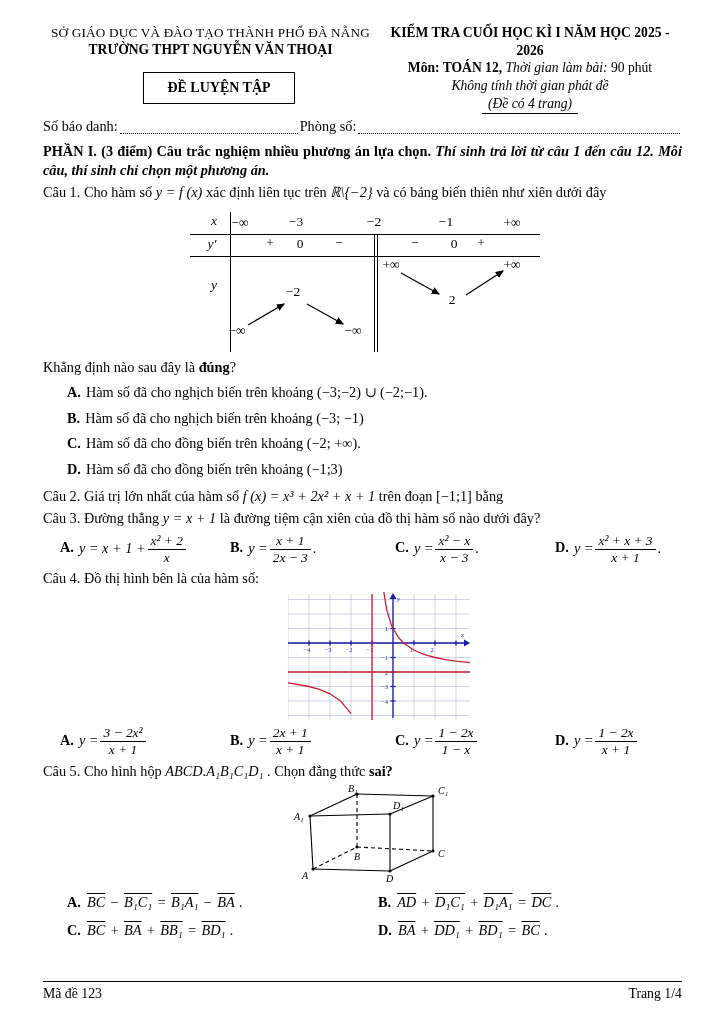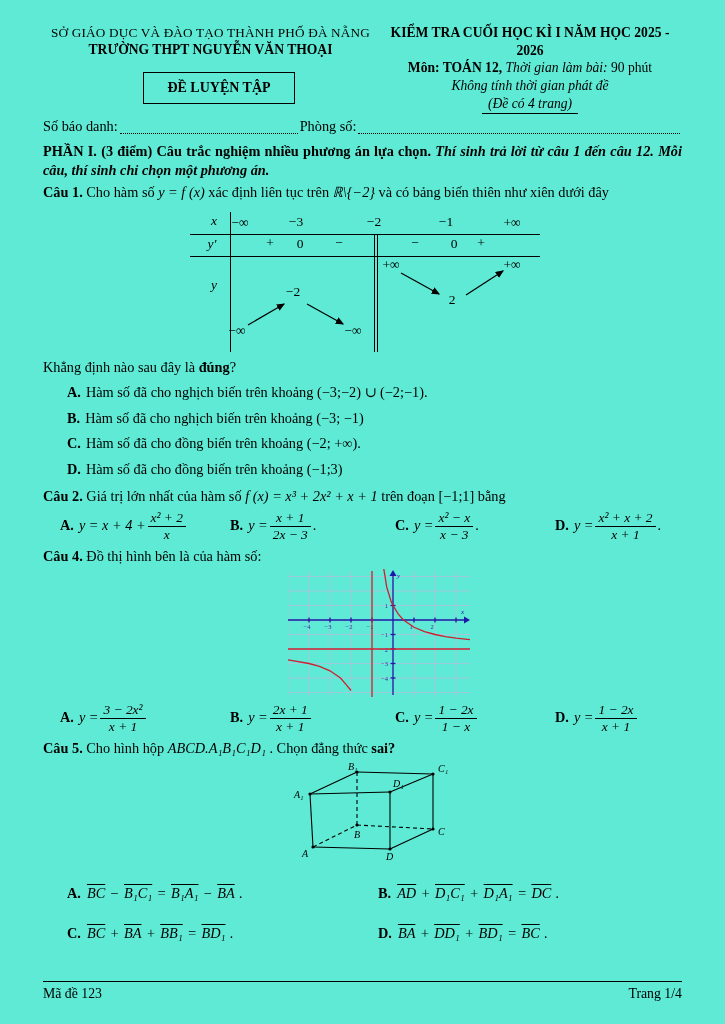--- a/index.html
+++ b/index.html
@@ -1,17 +1,17 @@
 <!DOCTYPE html>
 <html><head>
 <meta charset="utf-8">
 <style>
   html,body{margin:0;padding:0;background:#888;}
   .page{
-    width:725px;height:1024px;background:#5eead4;color:#000;position:relative;
+    width:725px;height:1024px;background:#ffffff;color:#000;position:relative;
     font-family:"Liberation Serif","DejaVu Serif",serif;font-size:14.3px;line-height:1.3;
     box-sizing:border-box;padding:24px 43px 0 43px;margin:0 auto;overflow:hidden;
   }
   b{font-weight:bold}
   .m{font-style:italic}
   
   .hdr{display:flex;}
   .hdr-left{width:335px;text-align:center;}
   .hdr-left .l1{font-size:13.2px;letter-spacing:.2px;}
   .hdr-left .l2{font-weight:bold;font-size:13.6px;}
@@ -23,21 +23,21 @@
   .hdr-rule{width:96px;border-bottom:1.4px solid #000;margin:1px auto 0 auto;}
   
   .sline{display:flex;align-items:flex-end;margin-top:3px;}
   .dots{border-bottom:1.6px dotted #000;height:14px;margin:0 2px 2px 2px;}
   .grow{flex:1}
   .code{font-weight:bold;white-space:nowrap;}
   
   .part{margin-top:6px;text-align:justify;}
   
   .q{margin-top:4px;}
-  .qlabel{font-weight:bold;}
+  .qlabel{font-weight:normal;}
   .optline{margin-left:24px;margin-top:7px;}
   .ol{font-weight:bold;margin-right:5px;}
   .optrow{display:flex;align-items:center;margin-top:5px;}
   .optrow .c1{width:170px;}
   .optrow .c2{width:165px;}
   .optrow .c3{width:160px;}
   .optrow .c4{flex:1;}
   .frac{display:inline-flex;flex-direction:column;text-align:center;vertical-align:middle;
     margin:0 2px;font-size:13.4px;line-height:1.18;font-style:italic;}
   .frac .num{border-bottom:1.2px solid #000;padding:0 3px;}
@@ -45,21 +45,21 @@
   
   .bbt{position:relative;width:350px;height:140px;margin:10px 0 6px 147px;font-size:13.5px;}
   .bbt .lab{position:absolute;transform:translateX(-50%);white-space:nowrap;}
   .ln{position:absolute;background:#000;}
   .dbl{position:absolute;width:3.5px;border-left:1.2px solid #000;border-right:1.2px solid #000;box-sizing:border-box;}
   .bbt svg{position:absolute;left:0;top:0;}
   
   .gwrap{margin:4px 0 2px 245px;width:182px;height:128px;}
   .boxwrap{margin:4px 0 2px 247px;width:185px;height:100px;}
   
-  .vrow{display:flex;margin-top:22px;align-items:flex-end;}
+  .vrow{display:flex;margin-top:9px;align-items:flex-end;}
   .vrow .v1{width:335px;padding-left:24px;box-sizing:border-box;}
   .vrow .v2{flex:1;}
   .vec span{font-style:italic;}
   .vbar{text-decoration:overline;padding:0 1px;}
   
   .footer{position:absolute;left:43px;right:43px;top:981px;border-top:1.3px solid #000;
     padding-top:3px;display:flex;justify-content:space-between;font-size:13.8px;}
 </style>
 </head>
 <body>
@@ -151,35 +151,41 @@
 
   <div class="q" style="margin-top:8px;">
     <span class="qlabel">Câu 2.</span>
     <span>Giá trị lớn nhất của hàm số</span>
     <span class="m">f (x) = x³ + 2x² + x + 1</span>
     <span>trên đoạn</span>
     <span>[−1;1]</span>
     <span>bằng</span>
   </div>
 
+  <div class="q">
+    <span class="qlabel">Câu 3.</span>
+    <span>Đường thẳng</span>
+    <span class="m">y = x + 1</span>
+    <span>là đường tiệm cận xiên của đồ thị hàm số nào dưới đây?</span>
+  </div>
   <div class="optrow">
-    <span class="c1" style="padding-left:17px;"><span class="ol">A.</span><span class="m">y = x + 4 +</span><span class="frac">
+    <span class="c1" style="padding-left:17px;"><span class="ol">A.</span><span class="m">y = x + 1 +</span><span class="frac">
           <span class="num">x² + 2</span>
           <span class="den">x</span>
         </span><span></span></span>
     <span class="c2"><span class="ol">B.</span><span class="m">y =</span><span class="frac">
           <span class="num">x + 1</span>
           <span class="den">2x − 3</span>
         </span><span>.</span></span>
     <span class="c3"><span class="ol">C.</span><span class="m">y =</span><span class="frac">
           <span class="num">x² − x</span>
           <span class="den">x − 3</span>
         </span><span>.</span></span>
     <span class="c4"><span class="ol">D.</span><span class="m">y =</span><span class="frac">
-          <span class="num">x² + x + 2</span>
+          <span class="num">x² + x + 3</span>
           <span class="den">x + 1</span>
         </span><span>.</span></span>
   </div>
 
   <div class="q">
     <span class="qlabel">Câu 4.</span>
     <span>Đồ thị hình bên là của hàm số:</span>
   </div>
   <div class="gwrap">
     <svg width="182" height="128" viewBox="0 0 182 128">

